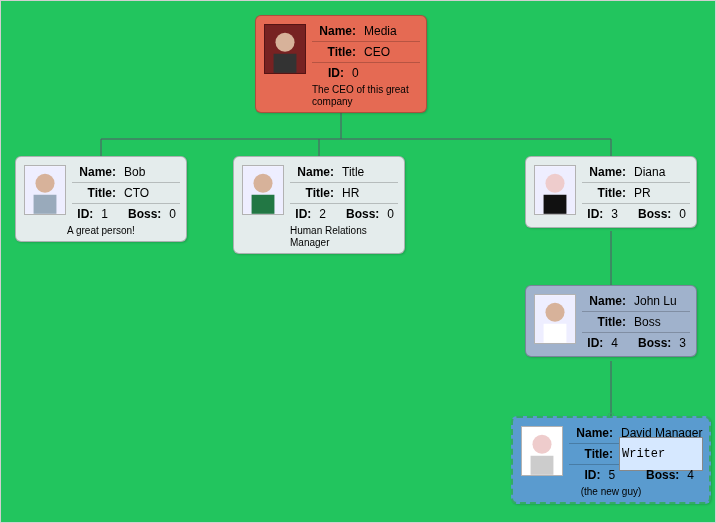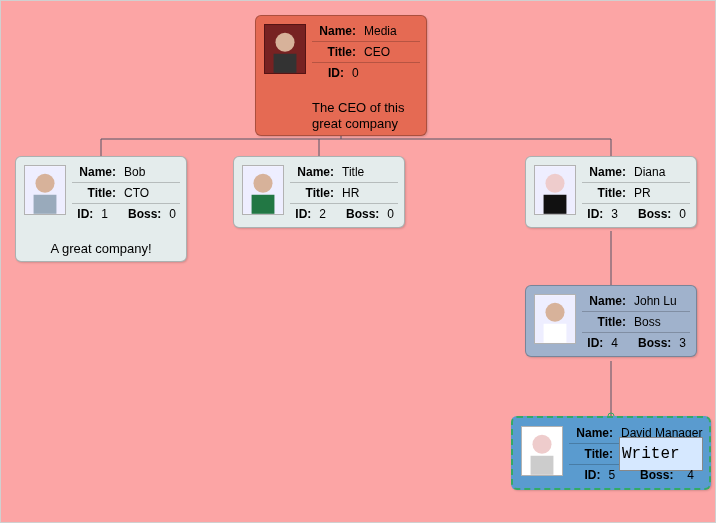--- a/index.html
+++ b/index.html
@@ -7,21 +7,21 @@
     margin: 0;
     font-family: Arial, sans-serif;
     font-size: 12px;
     background: #fff;
   }
   .canvas {
     position: relative;
     width: 716px;
     height: 523px;
     border: 1px solid #d0d0d0;
-    background: #fca5a5;
+    background: #22c55e;
   }
   svg.connectors {
     position: absolute;
     left: 0; top: 0;
     width: 716px;
     height: 523px;
     pointer-events: none;
   }
   svg.connectors line {
     stroke: #556;
@@ -56,53 +56,53 @@
     top: 8px;
     width: 42px;
     height: 50px;
     border: 1px solid rgba(0,0,0,0.3);
     background: #fff;
   }
   .node .fields {
     margin-left: 50px;
   }
   .node .desc {
-    font-size: 13px;
-    margin-top: 18px;
+    font-size: 10px;
+    margin-top: 2px;
     line-height: 1.2;
   }
   .node.ceo .desc { margin-left: 50px; }
   .node .fields .divider {
     border-top: 1px solid rgba(0,0,0,0.2);
     margin: 1px 0;
   }
   .node .idrow .label { width: 36px; }
   .node .idrow .sublabel {
     font-weight: bold;
     width: 44px;
-    text-align: left;
+    text-align: right;
     padding-right: 4px;
     margin-left: 16px;
   }
   .node .idrow .subvalue { padding-left: 4px; width: 20px; }
   
   .n-red    { background: #e56a53; }
   .n-gray   { background: #e4ecec; }
   .n-blue2  { background: #a0b2cc; }
   .n-blue3  { background: #5a9bcf; }
   
   .photo svg { width: 100%; height: 100%; display: block; }
   .n-red  .photo { background: #7a1e1e; }
   .n-blue3 { border: 2px dashed #3a6; }
   
   .title-edit {
     width: 100%;
     height: 24px;
     font-family: "Courier New", monospace;
-    font-size: 16px;
+    font-size: 12px;
     border: 1px solid #888;
     background: #d6e8ff;
     padding: 16px 2px;
   }
 </style>
 </head>
 <body>
 
 <div class="canvas">
 
@@ -166,21 +166,21 @@
           <span class="value">CTO</span>
         </div>
       <div class="divider"></div>
       <div class="row idrow">
         <span class="label">ID:</span>
         <span class="subvalue">1</span>
         <span class="sublabel">Boss:</span>
         <span class="subvalue">0</span>
       </div>
     </div>
-    <div class="desc" style="text-align:center">A great company!</div>
+    <div class="desc" style="text-align:center">A great person!</div>
   </div>
 
   <div class="node n-gray" style="left:232px; top:155px;">
     <div class="photo">
       <svg viewBox="0 0 42 50">
           <rect width="42" height="50" fill="#eef"></rect>
           <circle cx="21" cy="18" r="10" fill="#d7b29a"></circle>
           <rect x="9" y="30" width="24" height="20" fill="#274"></rect>
         </svg>
     </div>
@@ -195,20 +195,21 @@
           <span class="value">HR</span>
         </div>
       <div class="divider"></div>
       <div class="row idrow">
         <span class="label">ID:</span>
         <span class="subvalue">2</span>
         <span class="sublabel">Boss:</span>
         <span class="subvalue">0</span>
       </div>
     </div>
+    <div class="desc" style="margin-left:50px">Human Relations Manager</div>
   </div>
 
   <div class="node n-gray" style="left:524px; top:155px;">
     <div class="photo">
       <svg viewBox="0 0 42 50">
           <rect width="42" height="50" fill="#eef"></rect>
           <circle cx="21" cy="18" r="10" fill="#ecc"></circle>
           <rect x="9" y="30" width="24" height="20" fill="#111"></rect>
         </svg>
     </div>
@@ -281,15 +282,16 @@
         </span>
       </div>
       <div class="divider"></div>
       <div class="row idrow">
         <span class="label">ID:</span>
         <span class="subvalue">5</span>
         <span class="sublabel">Boss:</span>
         <span class="subvalue">4</span>
       </div>
     </div>
+    <div class="desc" style="text-align:center">(the new guy)</div>
   </div>
 
 </div>
 
 </body></html>

